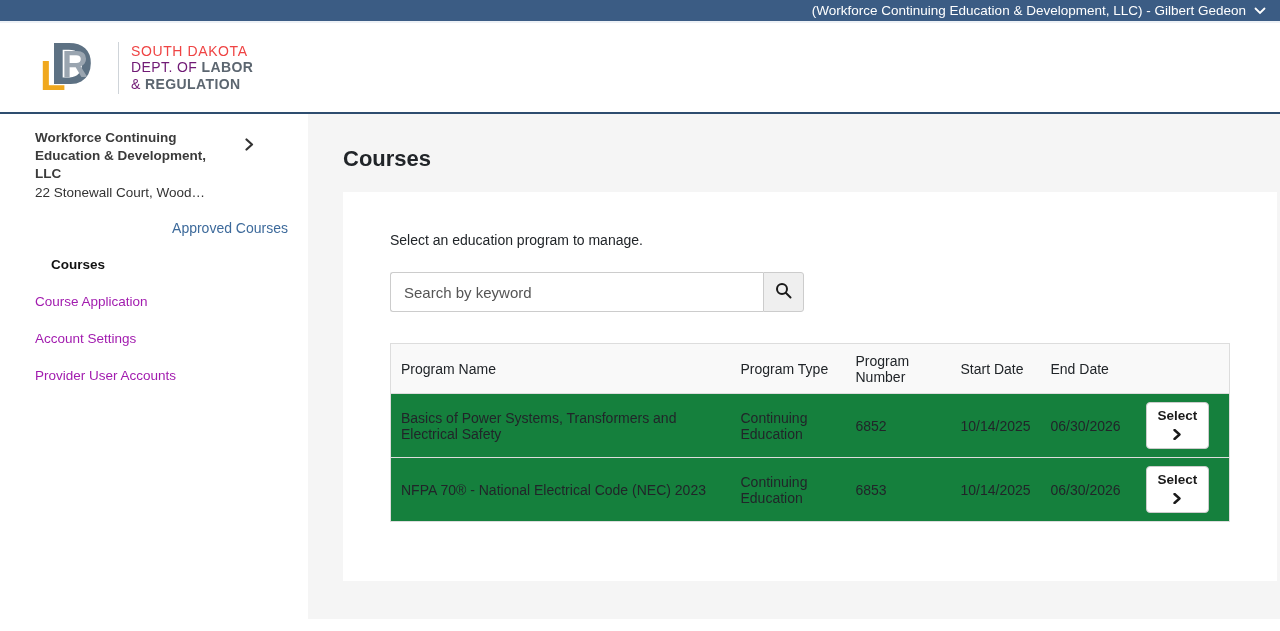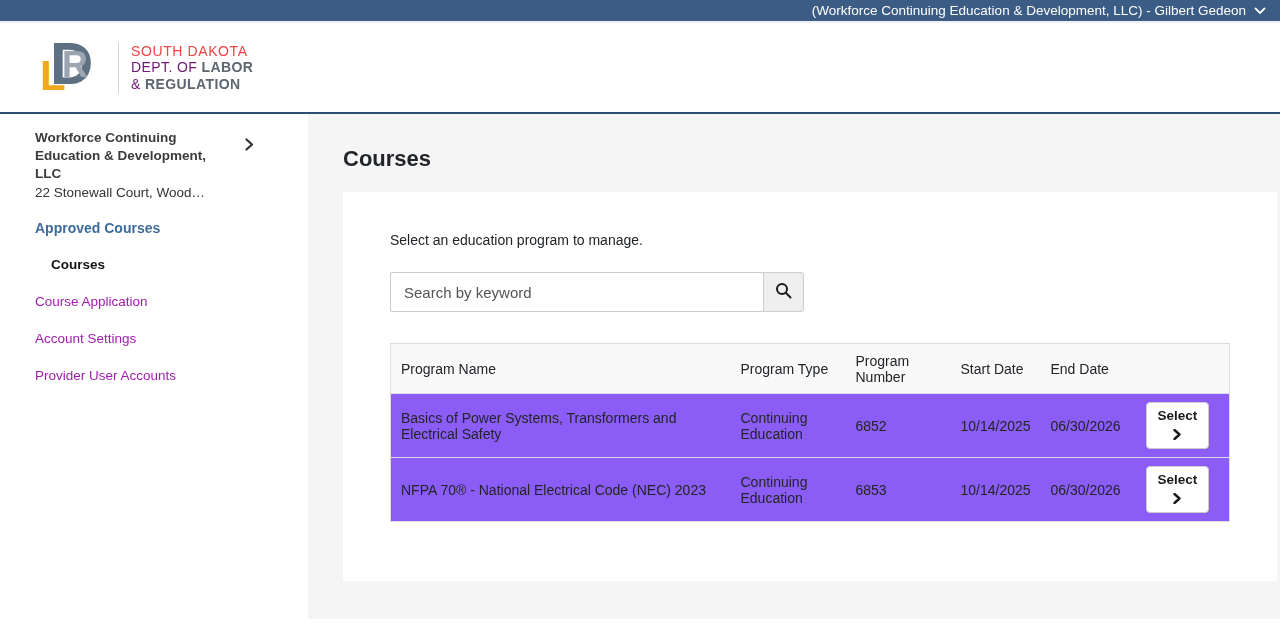--- a/index.html
+++ b/index.html
@@ -66,22 +66,23 @@
   }
   .org-row { display: flex; align-items: flex-start; }
   .org-name {
     font-size: 13.5px; font-weight: 700; color: #3b3b3b;
     line-height: 18px; width: 196px;
   }
   .org-chevron { margin-left: 14px; margin-top: 8px; }
   .org-address { font-size: 13.5px; color: #333; margin-top: 2px; }
   .side-link {
     display: block; text-decoration: none;
-    font-size: 14px; font-weight: 700; color: #3d6a9b;
+    font-size: 14px; font-weight: 400; color: #3d6a9b;
     margin-top: 20px;
+    text-align: right;
   }
   .side-item { font-size: 13.5px; color: #a21caf; margin-top: 22px; cursor: pointer; }
   .side-item.active { font-weight: 700; color: #111; padding-left: 16px; margin-top: 21px; }
   .side-item + .side-item { margin-top: 22px; }
 
   .content {
     flex: 1;
     background: #f5f5f5;
     padding: 32px 3px 0 35px;
   }
@@ -131,21 +132,21 @@
     font-weight: 400;
     vertical-align: middle;
     padding: 8px 10px;
     border-top: 1px solid #dddddd;
   }
   table.programs thead th {
     background: #f9f9f9;
     height: 50px;
     border-top: none;
   }
-  table.programs tbody td { height: 64px; background: #8b5cf6; }
+  table.programs tbody td { height: 64px; background: #15803d; }
   .col-name   { width: 340px; }
   .col-type   { width: 115px; }
   .col-number { width: 105px; }
   .col-start  { width: 90px;  }
   .col-end    { width: 95px;  }
   .col-action { width: 94px;  }
   td.cell-start, td.cell-end, th.col-start, th.col-end { white-space: nowrap; }
   td.cell-action { text-align: right; padding-right: 16px; }
 
   .select-btn {

